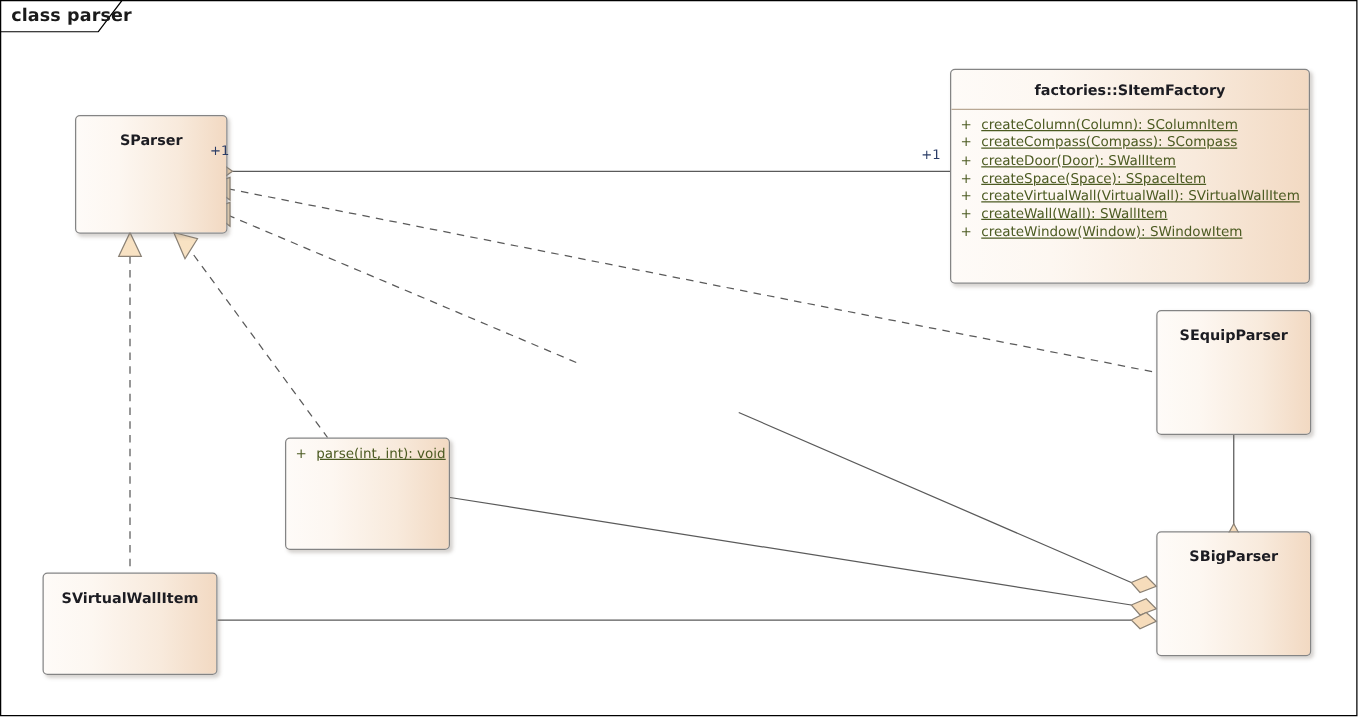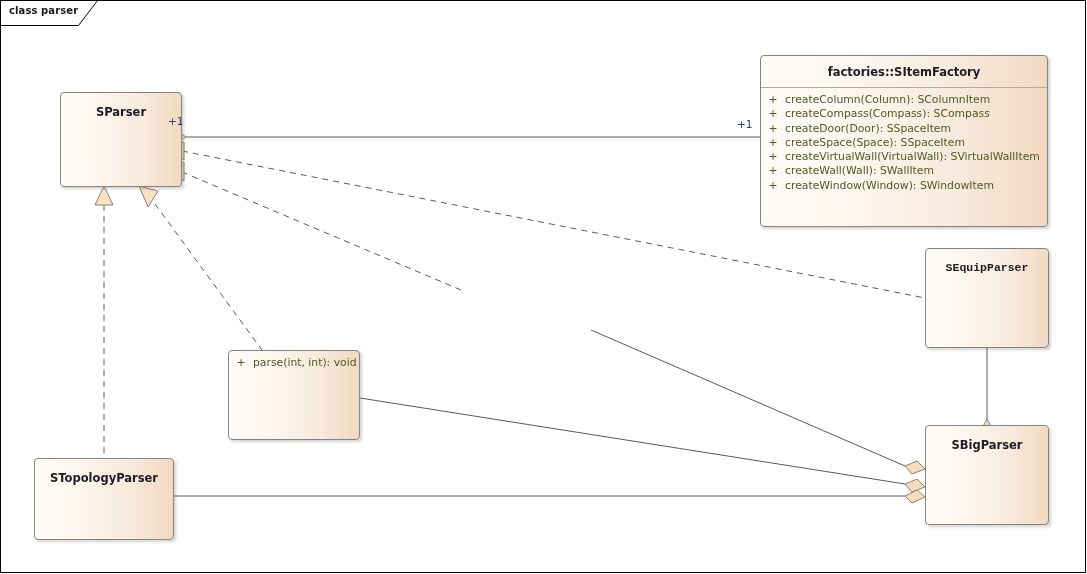--- a/index.html
+++ b/index.html
@@ -35,21 +35,21 @@
     left: 0;
     top: 0;
     width: 98px;
     height: 26px;
   }
   #frame-tab svg { display: block; }
   #frame-tab-label {
     position: absolute;
     left: 9px;
     top: 5px;
-    font-size: 10px;
+    font-size: 14px;
     font-weight: bold;
     color: #1a1a1a;
     white-space: nowrap;
     letter-spacing: .1px;
   }
 
   
   #links {
     position: absolute;
     left: 0;
@@ -96,20 +96,21 @@
   }
   .op-vis {
     width: 24px;
     text-align: center;
     flex: 0 0 24px;
     color: #4c5b22;
     font-size: 10.8px;
   }
   .op-sig {
     flex: 1 1 auto;
+    text-decoration: underline;
   }
 
   
   .mult {
     position: absolute;
     font-size: 10.5px;
     color: #2a3c66;
     white-space: nowrap;
   }
 </style>
@@ -184,21 +185,21 @@
       <div class="op">
         <span class="op-vis">+</span>
         <span class="op-sig">createColumn(Column): SColumnItem</span>
       </div>
       <div class="op">
         <span class="op-vis">+</span>
         <span class="op-sig">createCompass(Compass): SCompass</span>
       </div>
       <div class="op">
         <span class="op-vis">+</span>
-        <span class="op-sig">createDoor(Door): SSpaceItem</span>
+        <span class="op-sig">createDoor(Door): SWallItem</span>
       </div>
       <div class="op">
         <span class="op-vis">+</span>
         <span class="op-sig">createSpace(Space): SSpaceItem</span>
       </div>
       <div class="op">
         <span class="op-vis">+</span>
         <span class="op-sig">createVirtualWall(VirtualWall): SVirtualWallItem</span>
       </div>
       <div class="op">
@@ -206,35 +207,35 @@
         <span class="op-sig">createWall(Wall): SWallItem</span>
       </div>
       <div class="op">
         <span class="op-vis">+</span>
         <span class="op-sig">createWindow(Window): SWindowItem</span>
       </div>
     </div>
   </div>
 
 
-  <div class="cls" style="left:925px; top:248px; width:124px; height:100px;font-family:Liberation Mono, monospace;">
+  <div class="cls" style="left:925px; top:248px; width:124px; height:100px;">
     <div class="cls-name">SEquipParser</div>
   </div>
 
   <div class="cls has-compartment" style="left:228px; top:350px; width:132px; height:90px;">
     <div class="ops">
       <div class="op">
         <span class="op-vis">+</span>
         <span class="op-sig">parse(int, int): void</span>
       </div>
     </div>
   </div>
 
   <div class="cls" style="left:34px; top:458px; width:140px; height:82px;">
-    <div class="cls-name">STopologyParser</div>
+    <div class="cls-name">SVirtualWallItem</div>
   </div>
 
   <div class="cls" style="left:925px; top:425px; width:124px; height:100px;">
     <div class="cls-name">SBigParser</div>
   </div>
 
   <div class="mult" style="left:168px; top:115px;">+1</div>
   <div class="mult" style="left:737px; top:118px;">+1</div>
 
   <div id="frame-border"></div>

